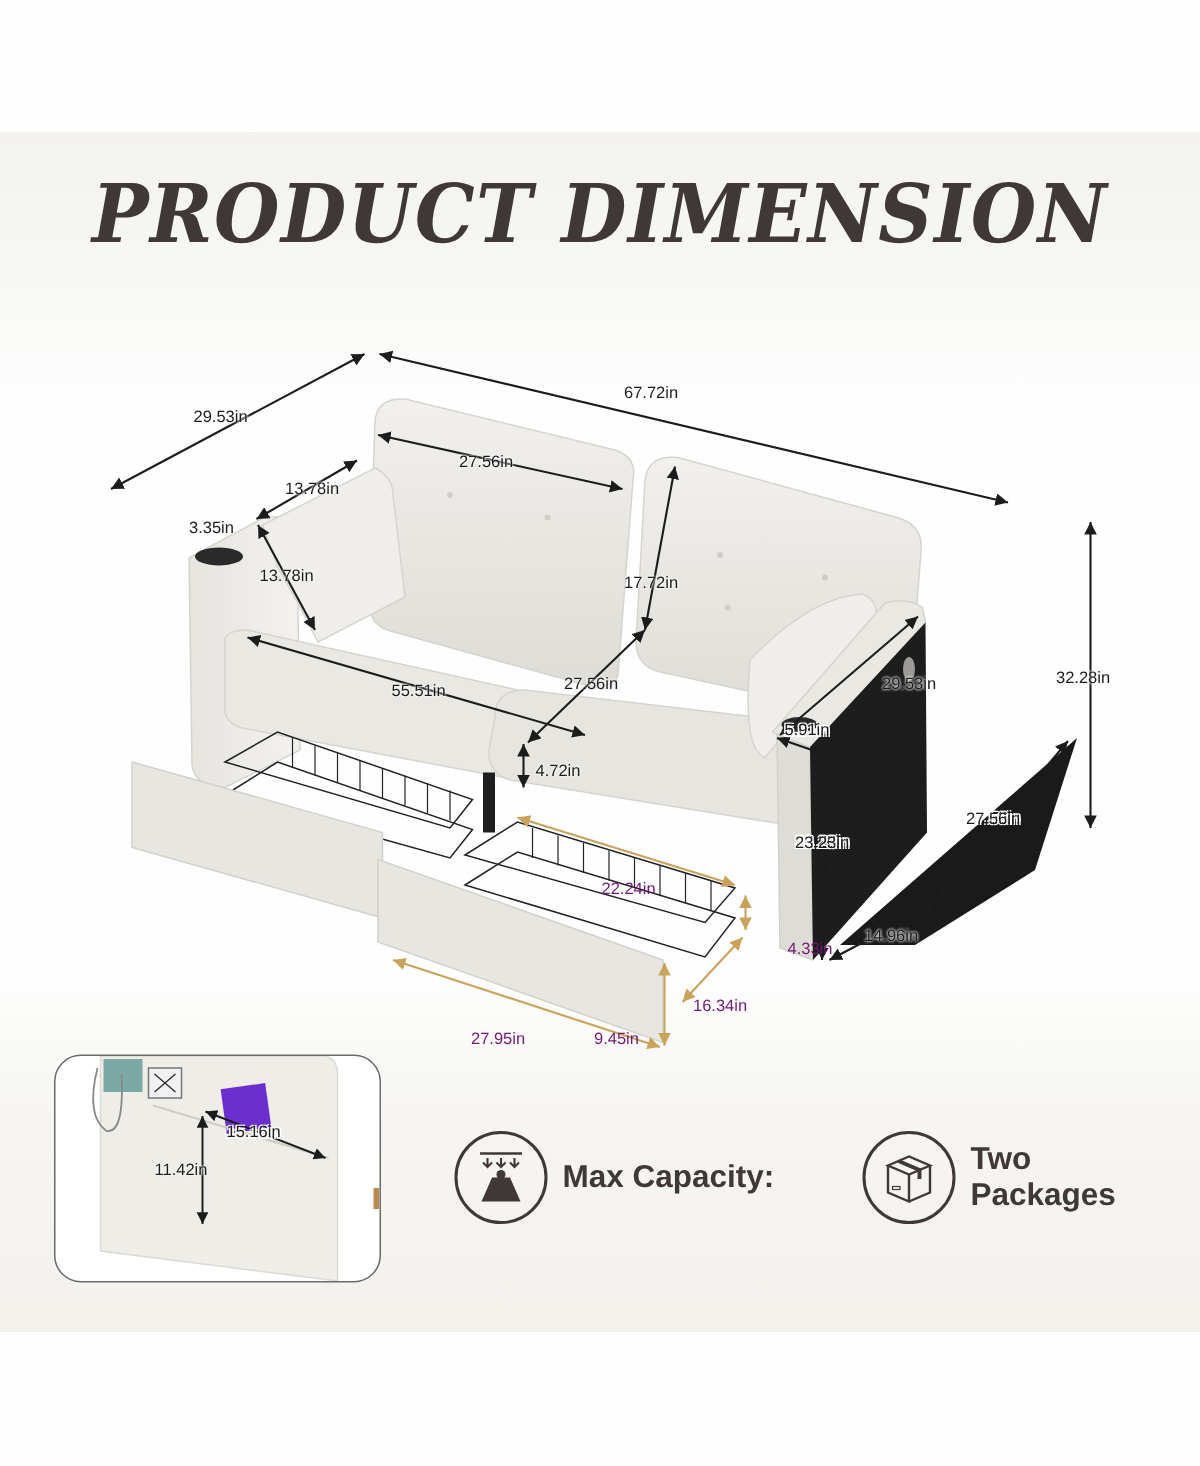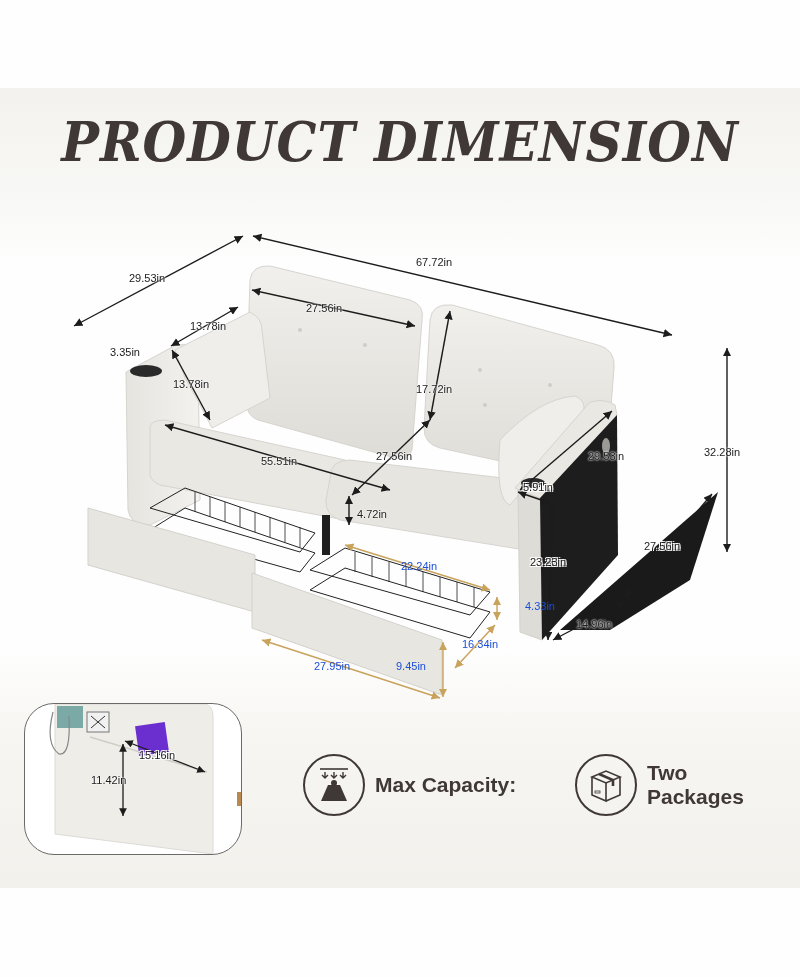--- a/index.html
+++ b/index.html
@@ -1,23 +1,23 @@
 <!DOCTYPE html>
 <html><head>
 <meta charset="utf-8">
 <style>
   html, body { margin:0; padding:0; }
   body { width:800px; height:977px; background:#fefefe; position:relative; overflow:hidden; font-family:"Liberation Sans", sans-serif; }
   .panel { position:absolute; left:0; top:88px; width:800px; height:800px; background:linear-gradient(#f3f2ee 0%, #f8f8f6 14%, #fefefe 22%, #fefefe 70%, #f6f5f1 82%, #f2f1ec 100%); }
   .title { position:absolute; left:0; top:110px; width:800px; text-align:center; font-family:"DejaVu Serif", serif; font-style:italic; font-weight:bold; font-size:54px; color:#3f3837; letter-spacing:1px; transform:scaleX(0.93); }
   svg.scene { position:absolute; left:0; top:0; }
   .dim { position:absolute; font-size:11px; color:#1c1c1c; white-space:nowrap; text-shadow:0 0 2px #fff, 0 0 2px #fff; }
-  .dim.gold { color:#1d4ed8; text-shadow:none; }
+  .dim.gold { color:#701a75; text-shadow:none;margin-top:27px; }
   .dim.out { text-shadow:1px 1px 0 #fff,-1px -1px 0 #fff,1px -1px 0 #fff,-1px 1px 0 #fff; }
-  .inset { position:absolute; left:24px; top:703px; width:216px; height:150px; border:1.5px solid #6a6a6a; border-radius:30px; background:#fff; overflow:hidden; }
+  .inset { position:absolute; left:36px; top:703px; width:216px; height:150px; border:1.5px solid #6a6a6a; border-radius:18px; background:#fff; overflow:hidden; }
   .feature { position:absolute; display:flex; align-items:center;justify-content:space-between; }
   .feature .circle { width:62px; height:62px; border:2px solid #3f3837; border-radius:50%; display:flex; align-items:center; justify-content:center; box-sizing:border-box; }
   .feature .txt { margin-left:10px; font-weight:bold; font-size:21px; line-height:24px; color:#3f3837; }
 </style>
 </head>
 <body>
 
 <div class="panel"></div>
 
 <div class="title">PRODUCT DIMENSION</div>
@@ -129,21 +129,21 @@
     <line x1="262" y1="640" x2="440" y2="698" marker-start="url(#ahg)" marker-end="url(#ahg)"></line>
     <line x1="443" y1="642" x2="443" y2="697" marker-start="url(#ahg)" marker-end="url(#ahg)"></line>
   </g>
 </svg>
 
 <span class="dim" style="left:129px;top:272px">29.53in</span>
 <span class="dim" style="left:416px;top:256px">67.72in</span>
 <span class="dim" style="left:704px;top:446px">32.28in</span>
 <span class="dim" style="left:306px;top:302px">27.56in</span>
 <span class="dim" style="left:190px;top:320px">13.78in</span>
-<span class="dim" style="left:110px;top:346px">3.35in</span>
+<span class="dim" style="left:126px;top:346px">3.35in</span>
 <span class="dim" style="left:173px;top:378px">13.78in</span>
 <span class="dim" style="left:416px;top:383px">17.72in</span>
 <span class="dim" style="left:261px;top:455px">55.51in</span>
 <span class="dim" style="left:376px;top:450px">27.56in</span>
 <span class="dim" style="left:357px;top:508px">4.72in</span>
 <span class="dim" style="left:588px;top:450px">29.53in</span>
 <span class="dim out" style="left:523px;top:481px">5.91in</span>
 <span class="dim out" style="left:530px;top:556px">23.23in</span>
 <span class="dim out" style="left:644px;top:540px">27.56in</span>
 <span class="dim" style="left:576px;top:618px">14.96in</span>

